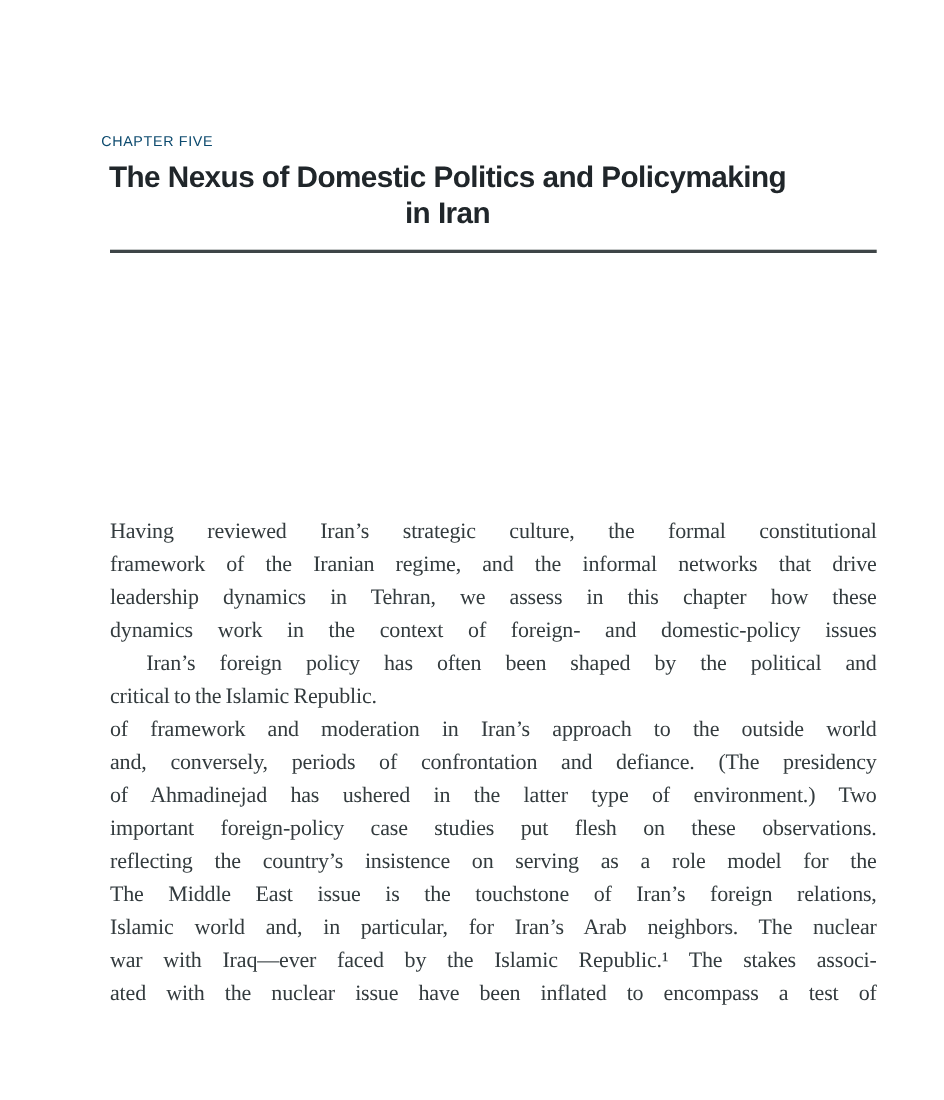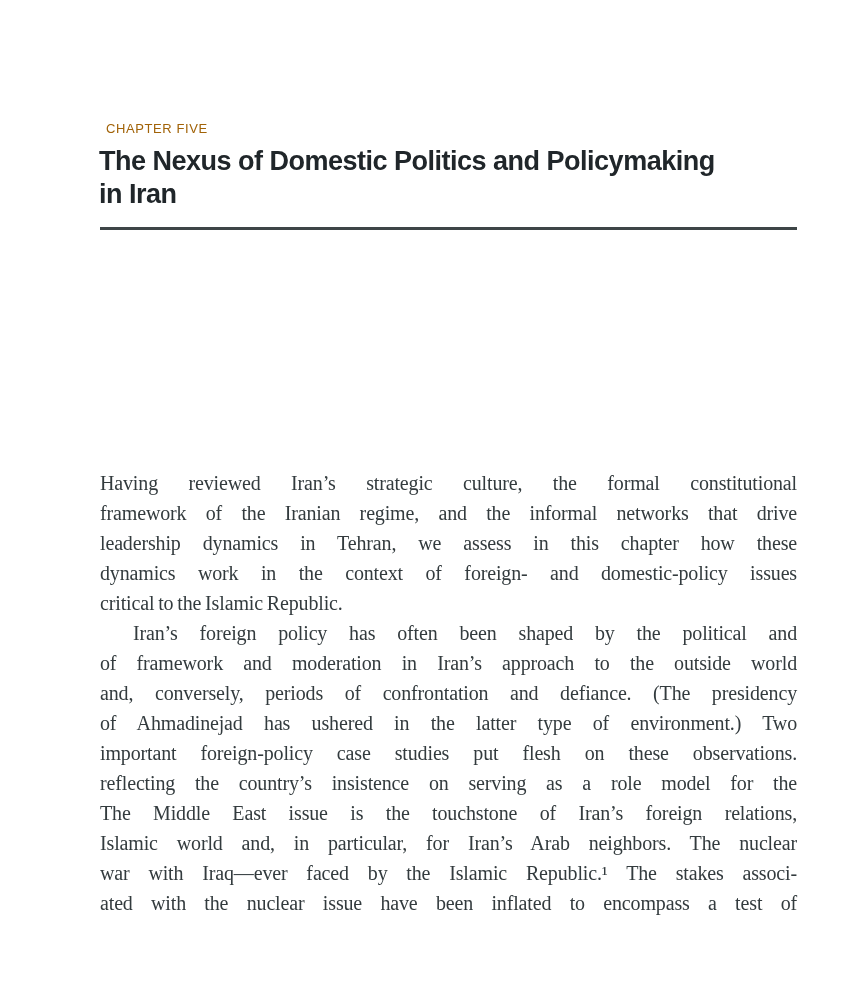--- a/index.html
+++ b/index.html
@@ -10,40 +10,41 @@
   .page {
     position: relative;
     width: 858px;
     height: 1000px;
     background: #ffffff;
     overflow: hidden;
     font-family: "Liberation Serif", "DejaVu Serif", serif;
   }
   .chapter-label {
     position: absolute;
-    left: 106px;
+    left: 92px;
     top: 121px;
     font-family: "Liberation Sans", "DejaVu Sans", sans-serif;
     font-size: 13px;
     font-weight: 400;
     letter-spacing: 0.6px;
-    color: #a16207;
+    color: #0c4a6e;
     white-space: nowrap;
   }
   .title {
     position: absolute;
     left: 99px;
     top: 145px;
     margin: 0;
     font-family: "Liberation Sans", "DejaVu Sans", sans-serif;
     font-size: 27px;
     font-weight: 700;
     line-height: 33px;
     letter-spacing: -0.5px;
     color: #20262a;
+    text-align: center;
   }
   .title-line {
     display: block;
     white-space: nowrap;
   }
   .rule {
     position: absolute;
     left: 100px;
     top: 227px;
     width: 697px;
@@ -88,22 +89,22 @@
     <span class="title-line">in Iran</span>
   </h1>
 
   <div class="rule"></div>
 
   <div class="body-text">
     <div class="bodyline">Having reviewed Iran’s strategic culture, the formal constitutional</div>
     <div class="bodyline">framework of the Iranian regime, and the informal networks that drive</div>
     <div class="bodyline">leadership dynamics in Tehran, we assess in this chapter how these</div>
     <div class="bodyline">dynamics work in the context of foreign- and domestic-policy issues</div>
+    <div class="bodyline indent">Iran’s foreign policy has often been shaped by the political and</div>
     <div class="bodyline par-end">critical to the Islamic Republic.</div>
-    <div class="bodyline indent">Iran’s foreign policy has often been shaped by the political and</div>
     <div class="bodyline">of framework and moderation in Iran’s approach to the outside world</div>
     <div class="bodyline">and, conversely, periods of confrontation and defiance. (The presidency</div>
     <div class="bodyline">of Ahmadinejad has ushered in the latter type of environment.) Two</div>
     <div class="bodyline">important foreign-policy case studies put flesh on these observations.</div>
     <div class="bodyline">reflecting the country’s insistence on serving as a role model for the</div>
     <div class="bodyline">The Middle East issue is the touchstone of Iran’s foreign relations,</div>
     <div class="bodyline">Islamic world and, in particular, for Iran’s Arab neighbors. The nuclear</div>
     <div class="bodyline">war with Iraq—ever faced by the Islamic Republic.¹ The stakes associ-</div>
     <div class="bodyline">ated with the nuclear issue have been inflated to encompass a test of</div>
   </div>

